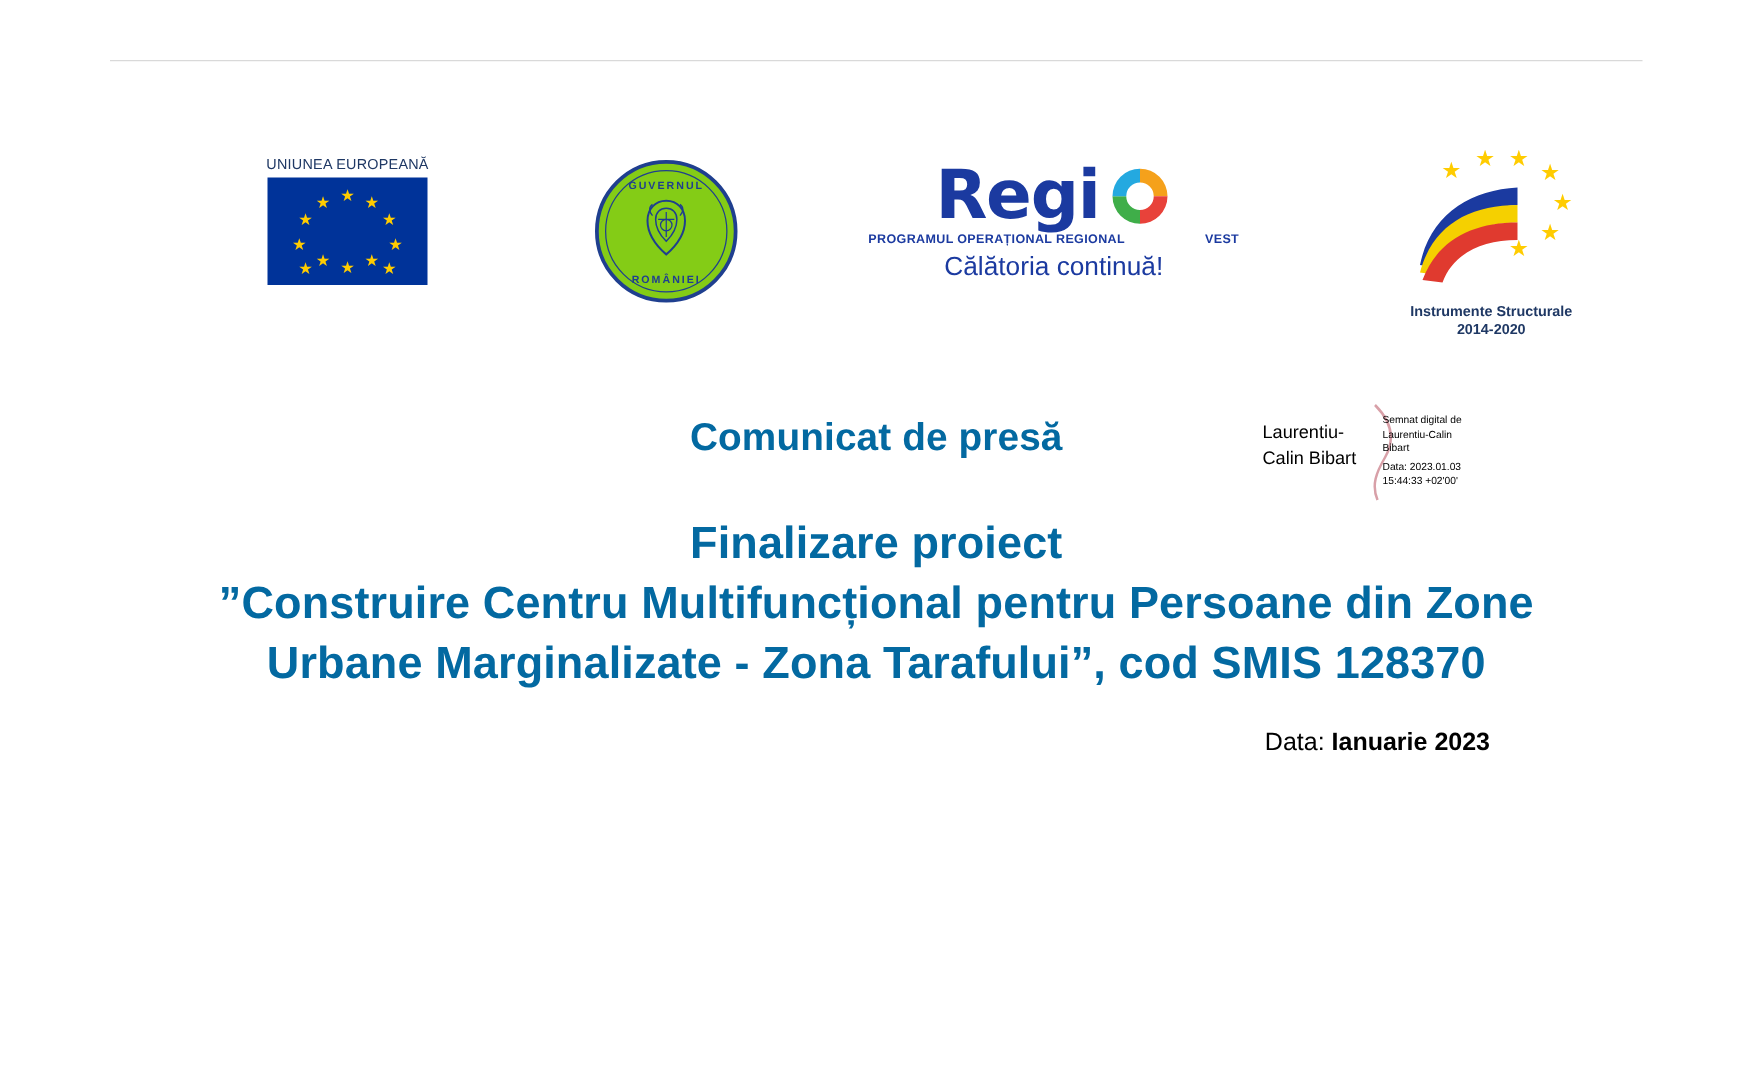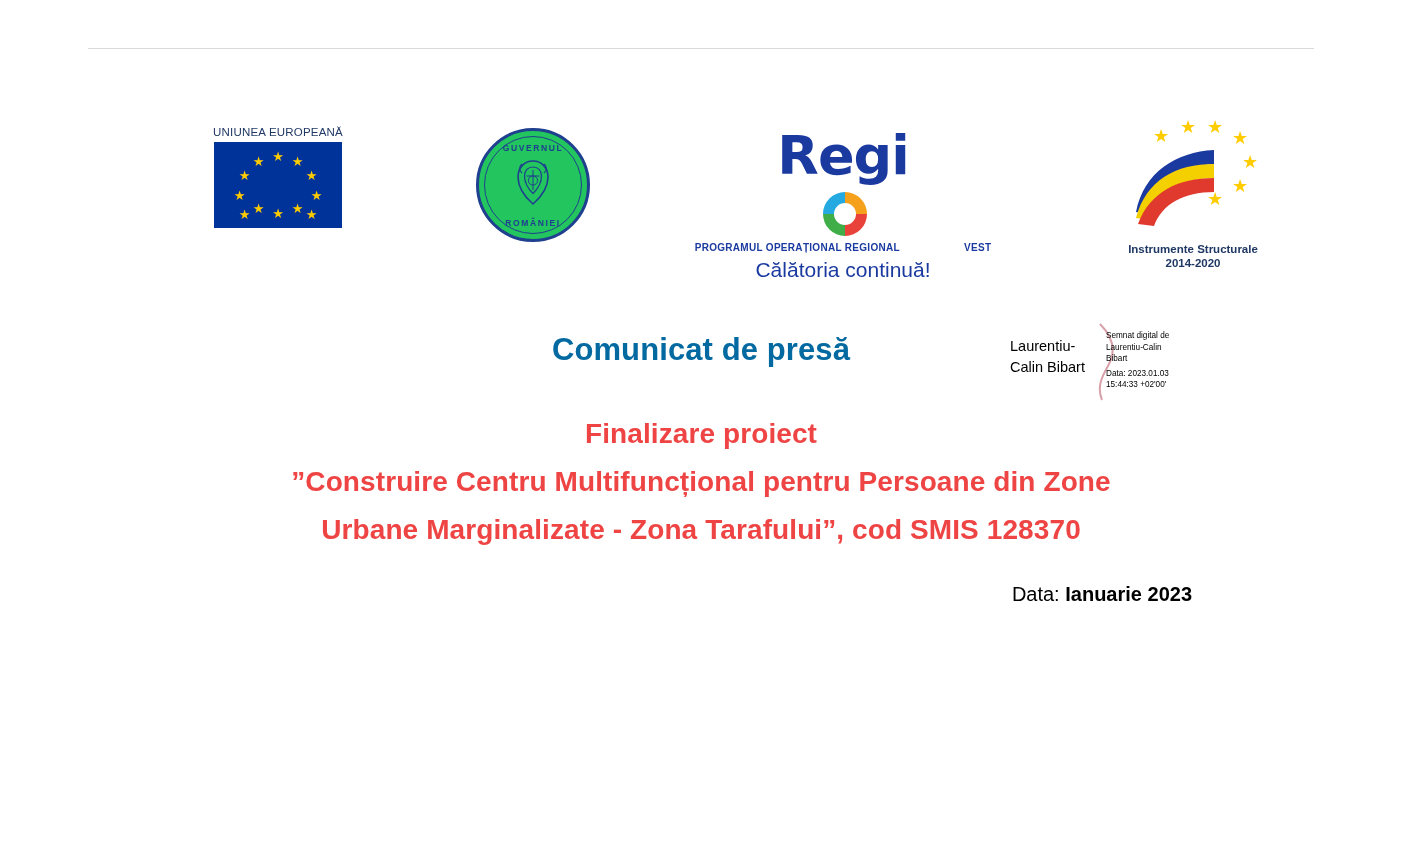--- a/index.html
+++ b/index.html
@@ -78,21 +78,21 @@
 
   
   .logo-gov { left: 330px; top: 18px; width: 230px; }
   .gov-seal {
     width: 108px;
     height: 108px;
     border-radius: 50%;
     border: 3px solid #1f3f8f;
     margin: 0 auto;
     position: relative;
-    background: #22c55e;
+    background: #84cc16;
   }
   .gov-seal::after {
     content: "";
     position: absolute;
     inset: 5px;
     border-radius: 50%;
     border: 1.5px solid #1f3f8f;
   }
   .gov-seal .seal-top,
   .gov-seal .seal-bottom {
@@ -123,21 +123,20 @@
     color: #1b3aa0;
     letter-spacing: -1px;
     line-height: 56px;
     display: inline-block;
   }
   .regio-row {
     display: flex;
     align-items: center;
     justify-content: center;
     gap: 2px;
-    flex-direction: column;
   }
   .regio-ring {
     width: 52px;
     height: 52px;
     position: relative;
     margin-left: 4px;
     margin-top: 2px;
   }
   .regio-sub1 {
     font-size: 10px;
@@ -188,23 +187,23 @@
     letter-spacing: .1px;
   }
   .subtitle-block {
     position: absolute;
     left: 0;
     right: 0;
     top: 410px;
     text-align: center;
   }
   .subtitle-line {
-    font-size: 28px;
-    font-weight: bold;
-    color: #ef4444;
+    font-size: 36px;
+    font-weight: bold;
+    color: #0369a1;
     line-height: 48px;
     letter-spacing: .1px;
   }
 
   
   .signature {
     position: absolute;
     left: 1010px;
     top: 322px;
     width: 200px;

